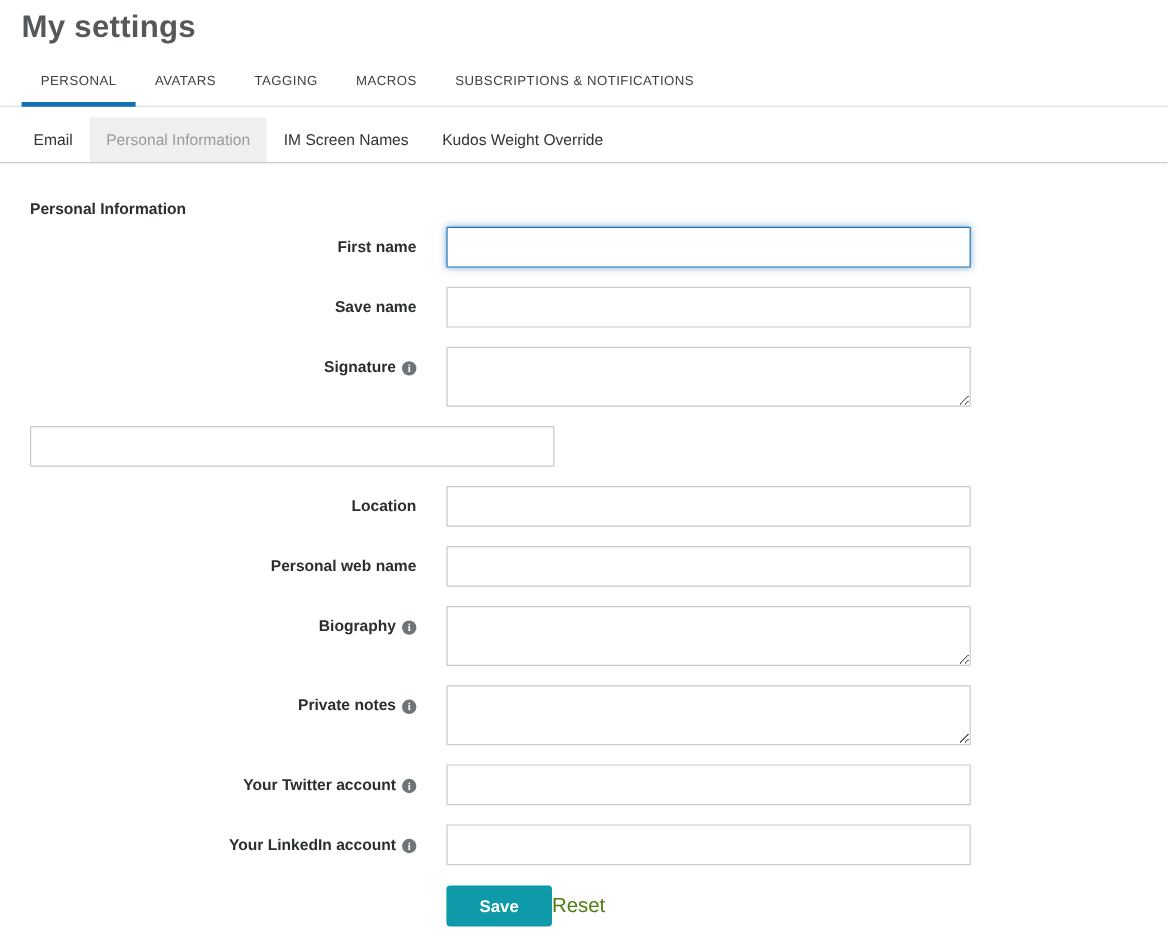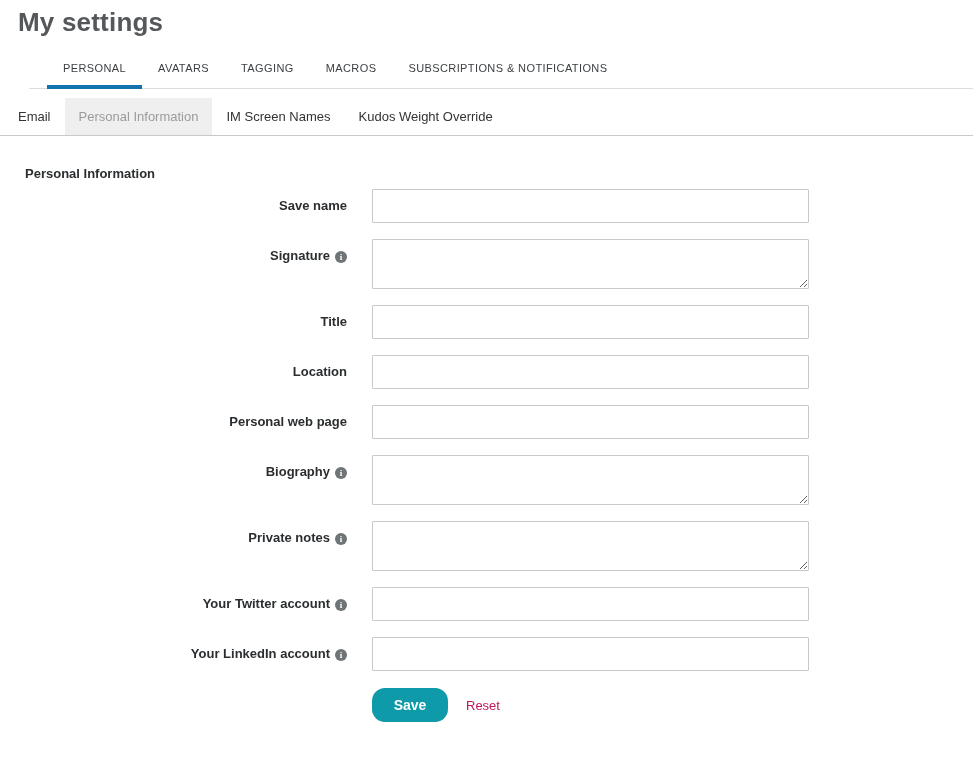--- a/index.html
+++ b/index.html
@@ -21,21 +21,20 @@
     letter-spacing: 0.2px;
   }
 
   
   .tabs {
     display: flex;
     align-items: flex-start;
     margin-top: 24px;
     padding-left: 18px;
     border-bottom: 1px solid #dcdcdc;
-    margin-left: 29px;
   }
   .tab {
     font-size: 11px;
     letter-spacing: 0.4px;
     color: #3d4043;
     padding: 0 16px 14px 16px;
     cursor: pointer;
     position: relative;
     white-space: nowrap;
   }
@@ -44,21 +43,21 @@
     position: absolute;
     left: 0; right: 0; bottom: -1px;
     height: 4px;
     background: #1273af;
   }
 
   
   .subtabs {
     display: flex;
     margin-top: 9px;
-    padding-left: 4px;
+    padding-left: 14px;
     border-bottom: 1px solid #c9c9c9;
   }
   .subtab {
     font-size: 13px;
     color: #333;
     padding: 0 14px;
     height: 37px;
     display: flex;
     align-items: center;
     cursor: pointer;
@@ -144,29 +143,28 @@
     align-items: center;
     margin: 17px 0 0 372px;
   }
   .save-btn {
     background: #0e9aa8;
     color: #ffffff;
     font-family: "Liberation Sans", sans-serif;
     font-size: 14px;
     font-weight: bold;
     border: none;
-    border-radius: 13px;
-    width: 76px;
+    border-radius: 3px;
+    width: 88px;
     height: 34px;
     cursor: pointer;
   }
   .reset-link {
-    margin-left: 18px;
-    font-size: 13px;
-    color: #be185d;
+    font-size: 17px;
+    color: #4d7c0f;
     cursor: pointer;
     text-decoration: none;
   }
 </style>
 </head>
 <body>
 
 <h1 class="page-title">My settings</h1>
 
 <nav class="tabs">
@@ -181,51 +179,56 @@
   <span class="subtab">Email</span>
   <span class="subtab active">Personal Information</span>
   <span class="subtab">IM Screen Names</span>
   <span class="subtab">Kudos Weight Override</span>
 </nav>
 
 <h2 class="section-heading">Personal Information</h2>
 
 <div class="form">
 
+  <div class="row">
+    <div class="label-cell"><span>First name</span></div>
+    <div class="control-cell">
+      <input class="text-input focused" type="text" value="" style="">
+    </div>
+  </div>
 
   <div class="row">
     <div class="label-cell"><span>Save name</span></div>
     <div class="control-cell">
       <input class="text-input" type="text" value="" style="">
     </div>
   </div>
 
   <div class="row">
     <div class="label-cell"><span>Signature</span><span class="info-icon"></span></div>
     <div class="control-cell">
       <textarea class="text-area" style=""></textarea>
     </div>
   </div>
 
   <div class="row">
-    <div class="label-cell"><span>Title</span></div>
     <div class="control-cell">
       <input class="text-input" type="text" value="" style="">
     </div>
   </div>
 
   <div class="row">
     <div class="label-cell"><span>Location</span></div>
     <div class="control-cell">
       <input class="text-input" type="text" value="" style="">
     </div>
   </div>
 
   <div class="row">
-    <div class="label-cell"><span>Personal web page</span></div>
+    <div class="label-cell"><span>Personal web name</span></div>
     <div class="control-cell">
       <input class="text-input" type="text" value="" style="">
     </div>
   </div>
 
   <div class="row">
     <div class="label-cell"><span>Biography</span><span class="info-icon"></span></div>
     <div class="control-cell">
       <textarea class="text-area" style=""></textarea>
     </div>

